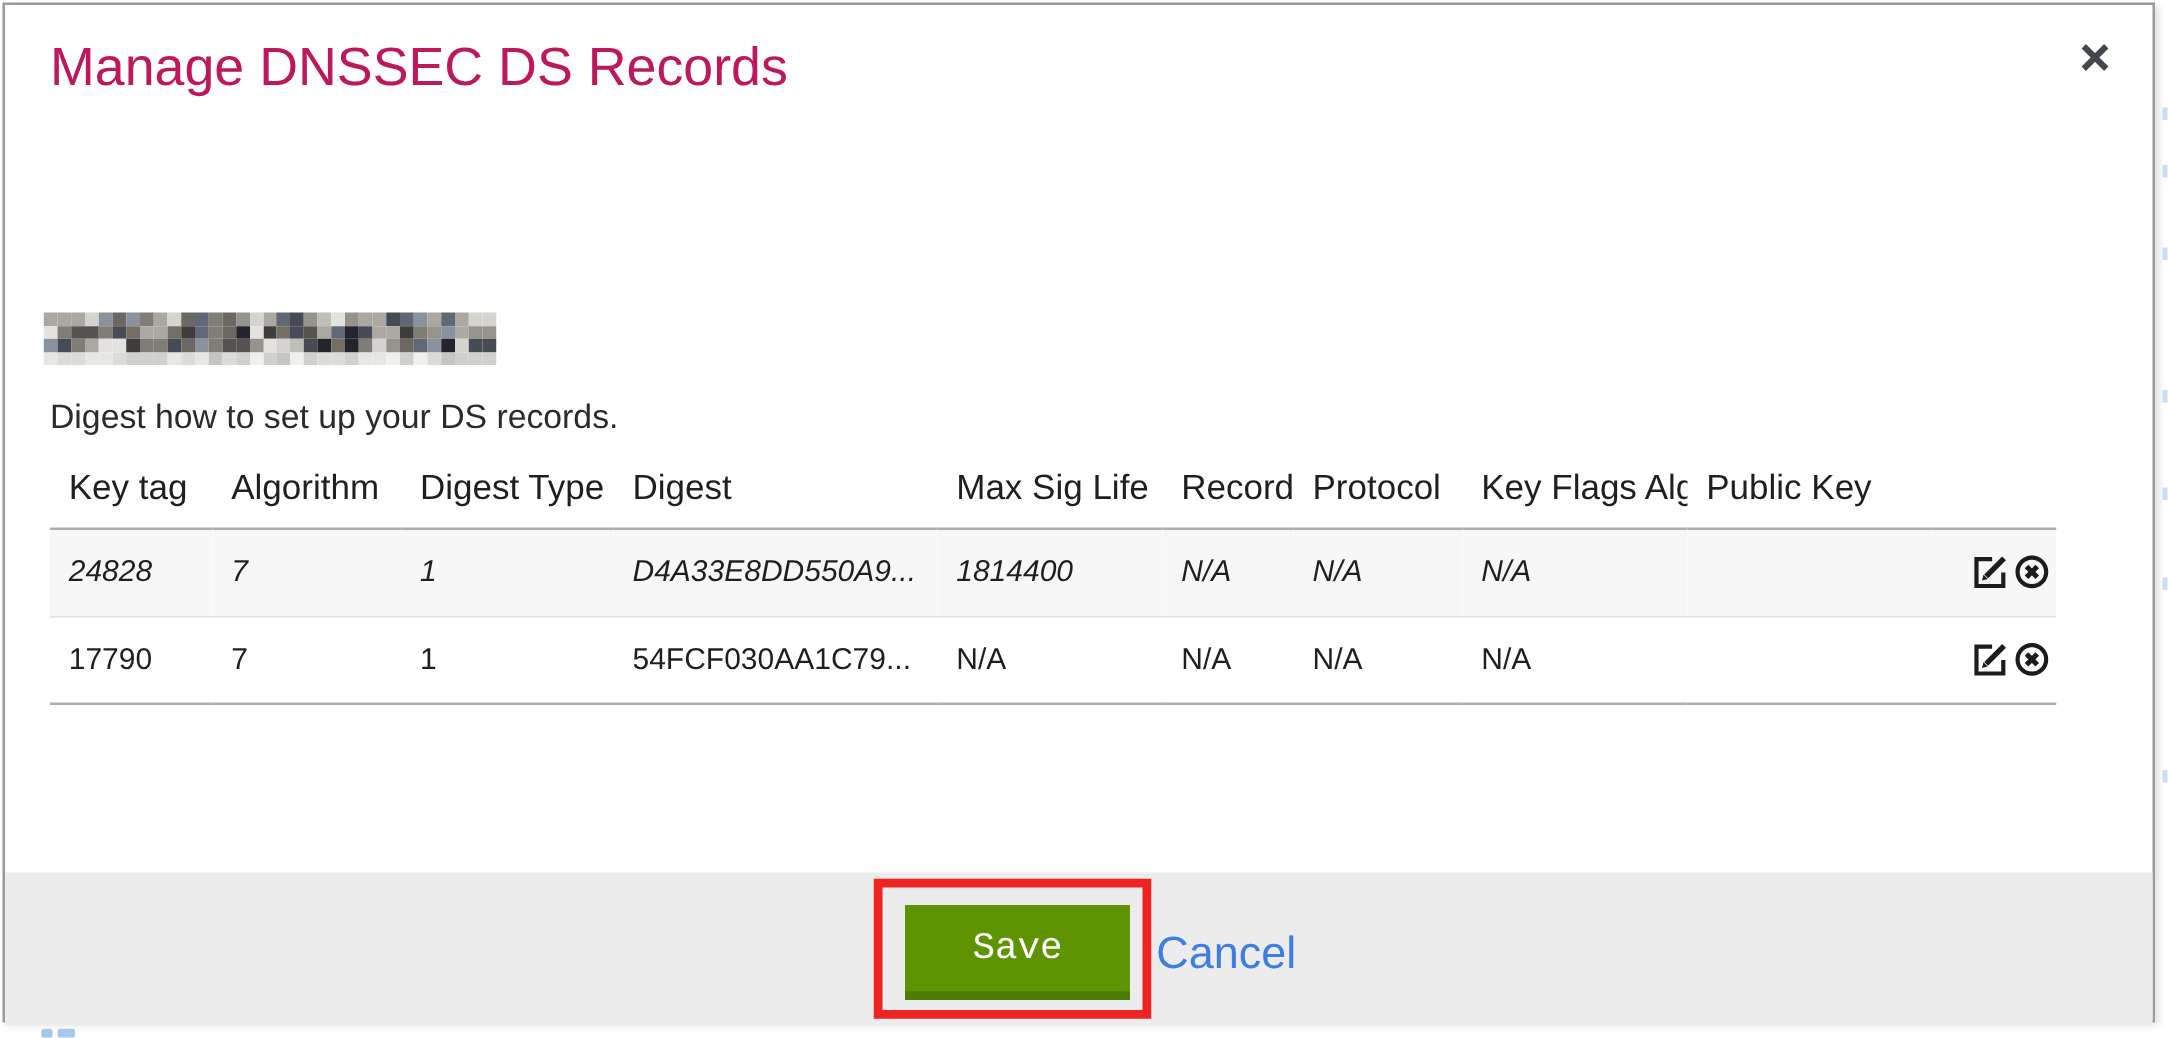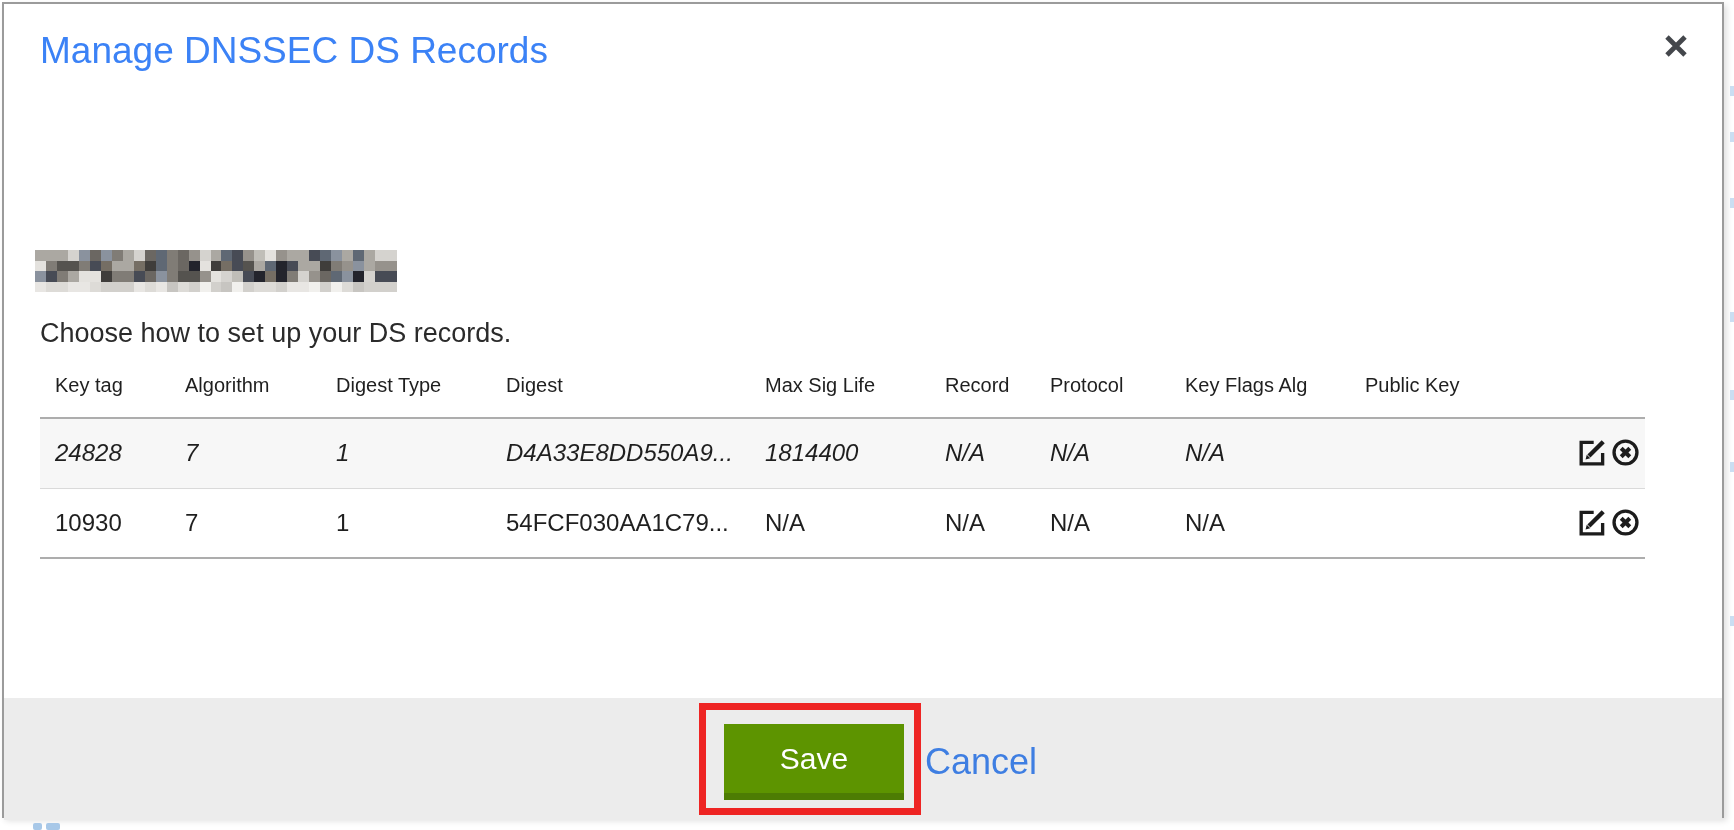--- a/index.html
+++ b/index.html
@@ -18,21 +18,21 @@
   *{margin:0;padding:0;box-sizing:border-box;}
   html,body{width:1734px;height:830px;overflow:hidden;background:#ffffff;
     font-family:"Liberation Sans", sans-serif;}
   .modal{
     position:absolute;left:2px;top:2px;width:1722px;height:816px;
     background:#fff;border:2px solid #9b9b9b;
     box-shadow:3px 3px 6px rgba(0,0,0,.12);
   }
   .modal-title{
     position:absolute;left:36px;top:26px;
-    font-size:37px;font-weight:400;color:#3b82f6;letter-spacing:0;
+    font-size:43px;font-weight:400;color:#be185d;letter-spacing:0;
     white-space:nowrap;
   }
   .close-btn{
     position:absolute;left:1652px;top:22px;width:40px;height:40px;
     background:transparent;border:none;cursor:pointer;
     display:flex;align-items:center;justify-content:center;
   }
   .redacted-domain{
     position:absolute;left:31px;top:246px;width:362px;height:42px;
     display:grid;grid-template-columns:repeat(33,1fr);grid-auto-rows:1fr;
@@ -40,21 +40,21 @@
   .instruction{
     position:absolute;left:36px;top:314px;
     font-size:27px;color:#2b2b2b;white-space:nowrap;
   }
   .ds-table{
     position:absolute;left:36px;top:360px;width:1605px;
     border-collapse:collapse;table-layout:fixed;
   }
   .ds-table th{
     height:54px;padding:10px 0 16px 15px;text-align:left;vertical-align:top;
-    font-size:20px;font-weight:400;color:var(--text-dark);
+    font-size:28px;font-weight:400;color:var(--text-dark);
     border-bottom:2px solid var(--table-border);
     white-space:nowrap;overflow:hidden;
   }
   .ds-table td{
     height:70px;padding-left:15px;vertical-align:middle;
     font-size:24px;color:var(--text-dark);
     white-space:nowrap;overflow:hidden;
   }
   .ds-table tbody tr:first-child td{background:var(--row-alt-bg);border-bottom:1px solid var(--row-sep);font-style:italic;}
   .ds-table tbody tr:last-child td{border-bottom:2px solid var(--table-border);}
@@ -74,21 +74,21 @@
     background:var(--footer-bg);
   }
   .annotation-box{
     position:absolute;left:695px;top:699px;width:222px;height:112px;
     border:7px solid var(--annotation-red);pointer-events:none;
   }
   .save-btn{
     position:absolute;left:720px;top:720px;width:180px;height:76px;
     background:var(--green);border:none;border-bottom:7px solid var(--green-dark);
     color:#ffffff;font-size:30px;cursor:pointer;
-    font-family:Liberation Sans, sans-serif;
+    font-family:Liberation Mono, monospace;
   }
   .cancel-link{
     position:absolute;left:921px;top:720px;height:76px;
     display:flex;align-items:center;
     font-size:36px;color:var(--link-blue);cursor:pointer;text-decoration:none;
   }
   .bg-fragment{position:absolute;background:#a8c8e8;border-radius:2px;}
   .edge-fragment{position:absolute;background:#cadef2;width:4px;height:10px;left:1730px;}
 </style>
 </head>
@@ -234,21 +234,21 @@
       <div style="background: rgb(241, 240, 237);"></div>
       <div style="background: rgb(210, 208, 204);"></div>
       <div style="background: rgb(241, 240, 237);"></div>
       <div style="background: rgb(221, 219, 215);"></div>
       <div style="background: rgb(199, 197, 193);"></div>
       <div style="background: rgb(210, 208, 204);"></div>
       <div style="background: rgb(210, 208, 204);"></div>
       <div style="background: rgb(210, 208, 204);"></div>
     </div>
 
-  <p class="instruction">Choose how to set up your DS records.</p>
+  <p class="instruction">Digest how to set up your DS records.</p>
 
   <table class="ds-table">
     <colgroup>
       <col style="width:130px">
         <col style="width:151px">
         <col style="width:170px">
       <col style="width:259px">
         <col style="width:180px">
         <col style="width:105px">
       <col style="width:135px">
@@ -286,21 +286,21 @@
                   <path d="M21.5 13.5 V22.5 H3.5 V4.5 H14" fill="none" stroke="#1c1c1c" stroke-width="2.8"></path>
                   <path d="M10 16 L22 4" stroke="#1c1c1c" stroke-width="3.6" fill="none"></path>
                   <path d="M7.2 18.8 L8.2 14.9 L11.1 17.8 Z" fill="#1c1c1c"></path>
                 </svg></span></button><button class="icon-btn"><span style="line-height:0;"><svg width="31" height="31" viewBox="0 0 26 26">
                   <circle cx="13" cy="13" r="9.6" fill="none" stroke="#1c1c1c" stroke-width="2.8"></circle>
                   <path d="M9.4 9.4 L16.6 16.6 M16.6 9.4 L9.4 16.6" stroke="#1c1c1c" stroke-width="3.4" fill="none"></path>
                 </svg></span></button>
         </td>
       </tr>
       <tr>
-        <td>10930</td>
+        <td>17790</td>
         <td>7</td>
         <td>1</td>
         <td>54FCF030AA1C79...</td>
         <td>N/A</td>
         <td>N/A</td>
         <td>N/A</td>
         <td>N/A</td>
         <td></td>
         <td class="actions">
           <button class="icon-btn"><span style="line-height:0;"><svg width="31" height="31" viewBox="0 0 26 26">

